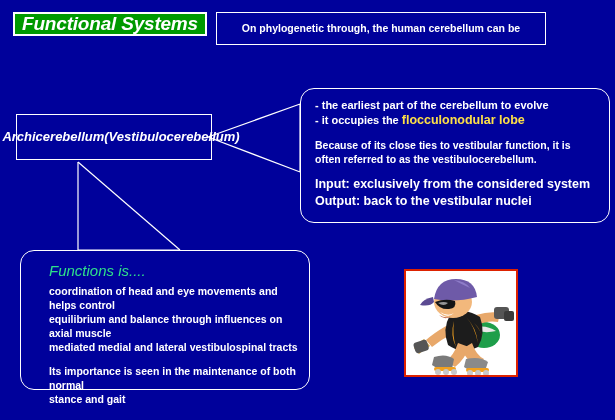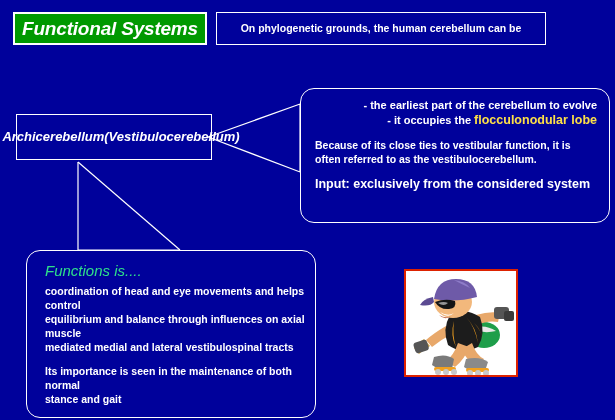--- a/index.html
+++ b/index.html
@@ -16,21 +16,21 @@
     font-family: "Liberation Sans", sans-serif;
     -webkit-font-smoothing: none;
   }
 
   
   #title-box {
     position: absolute;
     left: 13px;
     top: 12px;
     width: 194px;
-    height: 33px;
+    height: 24px;
     background: #009900;
     border: 2px solid #FFFFFF;
     box-sizing: border-box;
     display: flex;
     align-items: center;
     justify-content: center;
   }
   #title-box .title-text {
     color: #FFFFFF;
     font-size: 19px;
@@ -93,25 +93,25 @@
     background: transparent;
   }
   #detail-callout {
     left: 300px;
     top: 88px;
     width: 310px;
     height: 135px;
     padding: 9px 12px 0 14px;
   }
   #functions-callout {
-    left: 26px;
+    left: 20px;
     top: 250px;
     width: 290px;
-    height: 168px;
-    padding: 10px 10px 0 18px;
+    height: 140px;
+    padding: 10px 10px 0 28px;
   }
 
   .body-text {
     color: #FFFFFF;
     font-size: 10.5px;
     font-weight: bold;
     line-height: 14px;
   }
   .accent-red {
     color: #ffffff;
@@ -121,21 +121,20 @@
     color: #fde047;
     font-weight: bold;
     font-size: 12.5px;
   }
   .bullet-line {
     color: #FFFFFF;
     font-size: 11px;
     font-weight: bold;
     line-height: 15px;
     white-space: nowrap;
-    text-align: right;
   }
   .io-line {
     color: #FFFFFF;
     font-size: 12.5px;
     font-weight: bold;
     line-height: 17px;
     white-space: nowrap;
   }
   .spacer {
     height: 10px;
@@ -180,21 +179,21 @@
 <body>
 
 <div id="slide">
 
   <div id="title-box">
     <span class="title-text">Functional Systems</span>
   </div>
 
   <div id="intro-box">
     <div class="intro-text">
-      <span>On phylogenetic grounds, the human cerebellum can be</span><br>
+      <span>On phylogenetic through, the human cerebellum can be</span><br>
     </div>
   </div>
 
   <svg id="connectors" viewBox="0 0 615 420" xmlns="http://www.w3.org/2000/svg">
 
     <polyline points="208,137 300,104 300,172 208,137" fill="none" stroke="#FFFFFF" stroke-width="1.2"></polyline>
 
     <polyline points="78,162 78,250 180,250" fill="none" stroke="#FFFFFF" stroke-width="1.2"></polyline>
     <line x1="78" y1="162" x2="180" y2="250" stroke="#FFFFFF" stroke-width="1.2"></line>
   </svg>
@@ -210,20 +209,23 @@
       <span>- it occupies the </span><span class="hilite">flocculonodular lobe</span>
     </div>
     <div class="spacer"></div>
     <div class="body-text">
       <span>Because of its close ties to vestibular function, it is</span><br>
       <span>often referred to  as the vestibulocerebellum.</span>
     </div>
     <div class="spacer"></div>
     <div class="io-line">
       <span class="accent-red">Input</span><span>: exclusively from the considered system</span>
+    </div>
+    <div class="io-line">
+      <span class="accent-red">Output</span><span>: back to the vestibular nuclei</span>
     </div>
   </div>
 
   <div id="functions-callout" class="callout">
     <div id="functions-heading">Functions is....</div>
     <div class="body-text">
       <span>coordination of head and eye movements and helps control</span><br>
       <span>equilibrium and balance through influences on axial muscle</span><br>
       <span>mediated medial and lateral vestibulospinal tracts</span>
     </div>

